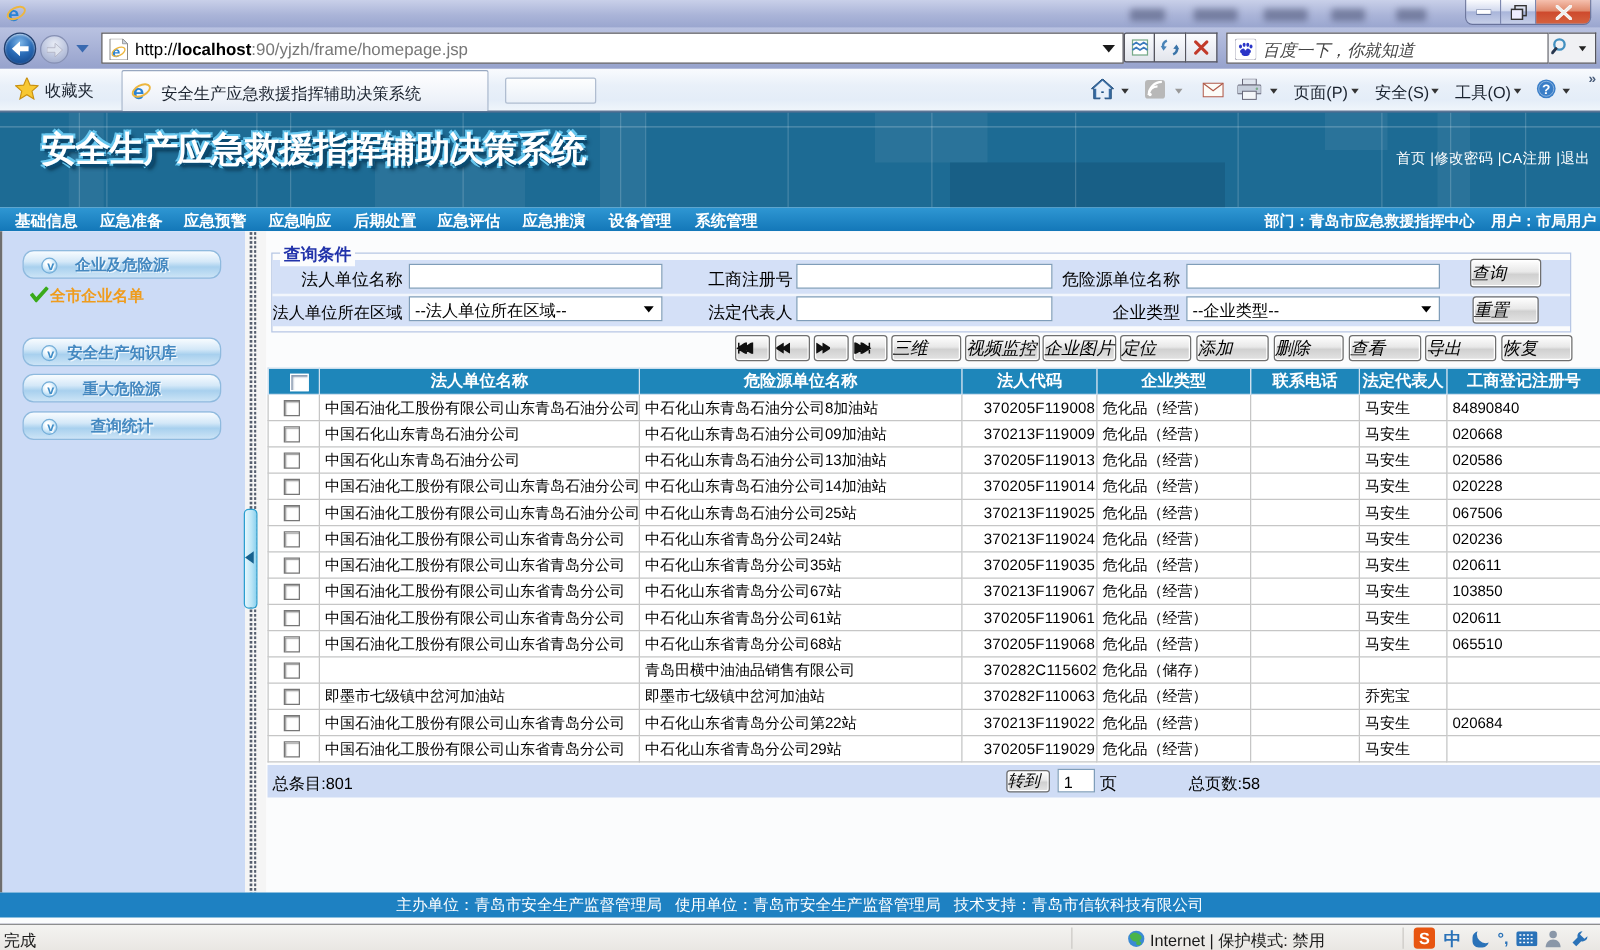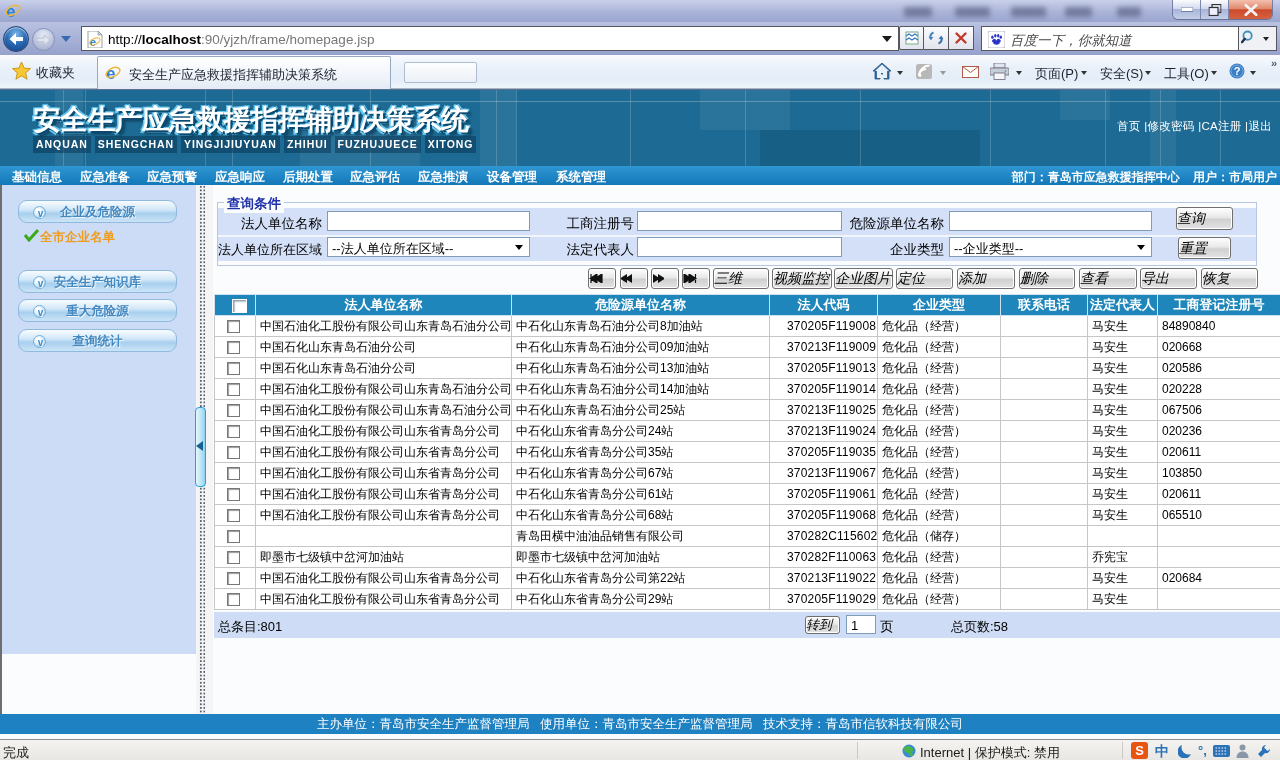--- a/index.html
+++ b/index.html
@@ -79,21 +79,21 @@
 #blinks { position:absolute; right:8px; top:29px; font-size:11.5px; color:#fff; white-space:nowrap; letter-spacing:.3px; }
 
 
 #pnav { position:absolute; top:77px; left:0; width:1280px; height:19px; background:linear-gradient(#2f97d3,#1377b8); color:#fff; font-size:12.5px; font-weight:bold; }
 #pnav .mi { position:absolute; top:3px; }
 #pnav .right { position:absolute; right:3px; top:3px; font-size:12px; }
 
 
 #pbody { position:absolute; top:96px; left:0; width:1280px; height:529px; background:#fbfcfd; }
 #leftstrip { position:absolute; left:0; top:0; width:2px; height:529px; background:#6e6e6e; }
-#sidebar { position:absolute; left:2px; top:0; width:194px; height:469px; background:#ccdbf6; }
+#sidebar { position:absolute; left:2px; top:0; width:194px; height:529px; background:#ccdbf6; }
 .sbtn { position:absolute; left:16px; width:159px; height:23px; border:1px solid #8fbade; border-radius:9px;
   background:linear-gradient(#f8fcff 0%, #d4e8f8 40%, #a8d0ee 60%, #cce4f6 100%);
   color:#4488c0; font-size:12.5px; font-weight:bold; text-align:center; line-height:23px;
   text-shadow:1px 1px 0 rgba(255,255,255,.8); }
 .sbtn .vc { position:absolute; left:14px; top:5px; width:13px; height:13px; border-radius:50%;
   background:radial-gradient(circle at 38% 32%, #ffffff 15%, #d6ecfa 45%, #9ccbec 80%, #86bce2 100%);
   border:1px solid #74aed8; }
 .sbtn .vc:after { content:"v"; position:absolute; left:3.8px; top:0.5px; font-size:10px; color:#3f8cc6; font-weight:bold; line-height:11px; }
 #sidelink { position:absolute; left:38px; top:44px; font-size:12.5px; font-weight:bold; color:#ef9c1c; }
 #scheck { position:absolute; left:22px; top:44px; width:15px; height:13px; }
@@ -304,21 +304,20 @@
       <div class="bgrid" style="left:516px"></div>
         <div class="bgrid" style="left:630px"></div>
       <div class="bgrid" style="left:745px"></div>
         <div class="bgrid" style="left:860px"></div>
       <div class="bgrid" style="left:990px"></div>
         <div class="bgrid" style="left:1105px"></div>
       <div class="bgrid" style="left:1160px"></div>
         <div class="bgrid" style="left:1220px"></div>
       <div style="position:absolute;left:0;top:11px;width:1280px;height:1px;background:rgba(255,255,255,.25)"></div>
       <div id="btitle">安全生产应急救援指挥辅助决策系统</div>
-      <div id="bpinyin"><span>ANQUAN</span><span>SHENGCHAN</span><span>YINGJIJIUYUAN</span><span>ZHIHUI</span><span>FUZHUJUECE</span><span>XITONG</span></div>
       <div id="blinks">首页 |修改密码 |CA注册 |退出</div>
     </div>
     <div id="pnav">
       <span class="mi" style="left:12px">基础信息</span>
       <span class="mi" style="left:80px">应急准备</span>
       <span class="mi" style="left:147px">应急预警</span>
       <span class="mi" style="left:215px">应急响应</span>
       <span class="mi" style="left:283px">后期处置</span>
       <span class="mi" style="left:350px">应急评估</span>
       <span class="mi" style="left:418px">应急推演</span>

